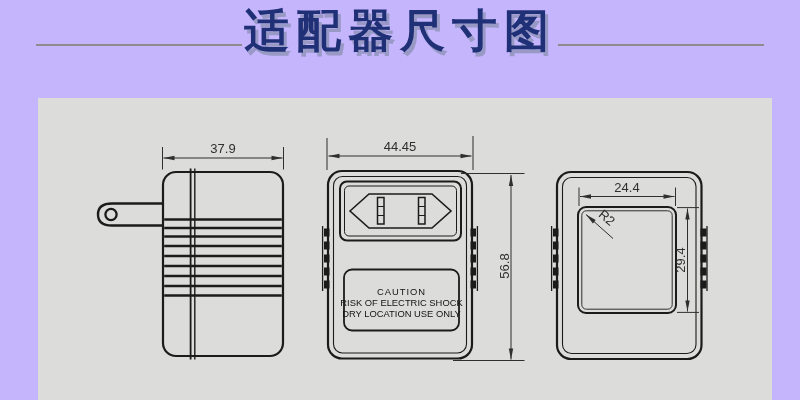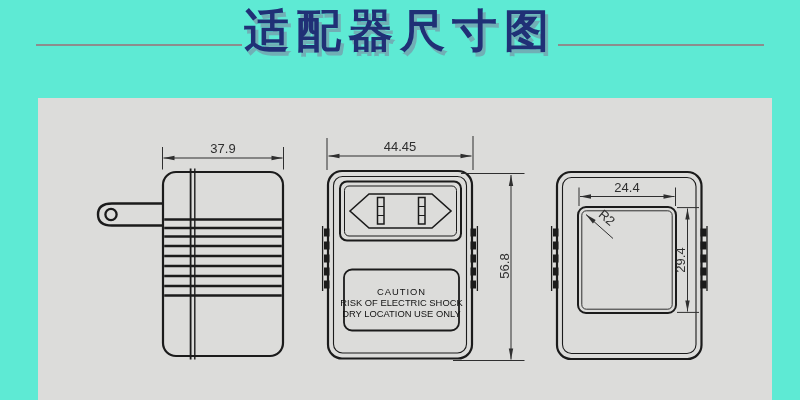--- a/index.html
+++ b/index.html
@@ -1,16 +1,16 @@
 <!DOCTYPE html>
 <html><head>
 <meta charset="utf-8">
 <style>
   html,body { margin:0; padding:0; background:#ffffff; }
-  .stage { position:relative; width:800px; height:400px; background:#5eead4; overflow:hidden;
+  .stage { position:relative; width:800px; height:400px; background:#c4b5fd; overflow:hidden;
            font-family:"Liberation Sans",sans-serif; }
   .page-title { position:absolute; top:1px; left:0; right:0; margin:0; text-align:center;
            font-size:45px; font-weight:bold; color:#203076; letter-spacing:7px;
            text-shadow:3px 4px 0 rgba(125,135,160,0.6);
            font-family:"DejaVu Sans","Liberation Sans",sans-serif; }
   .rule { position:absolute; top:44px; height:2px; background:#8d8d8d; }
   .rule-left  { left:36px;  width:206px; }
   .rule-right { left:558px; width:206px; }
   .panel { position:absolute; left:38px; top:98px; width:734px; height:302px; background:#dcdcda; }
   svg.drawing { position:absolute; left:0; top:0; }

